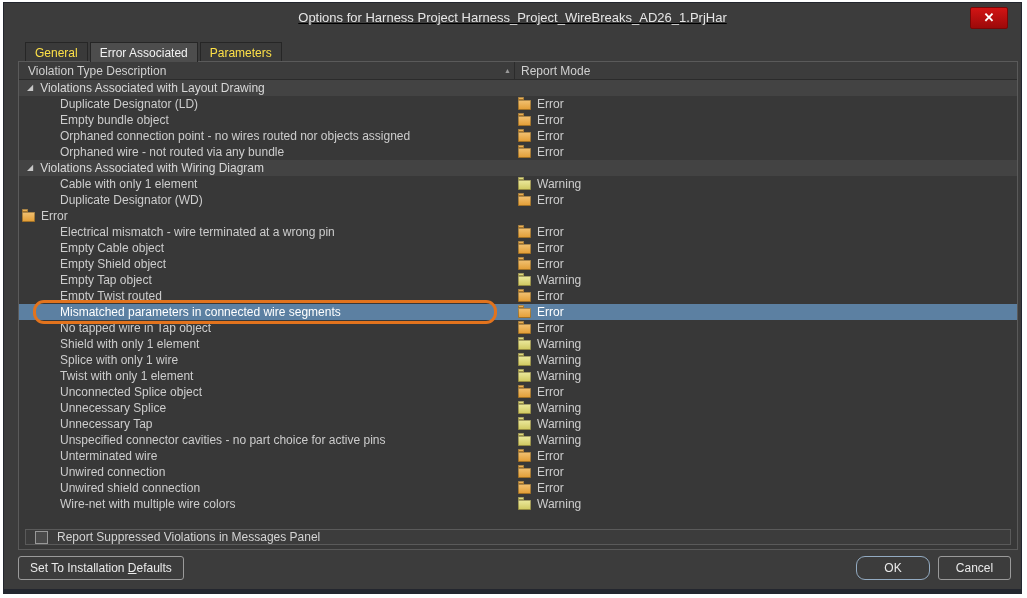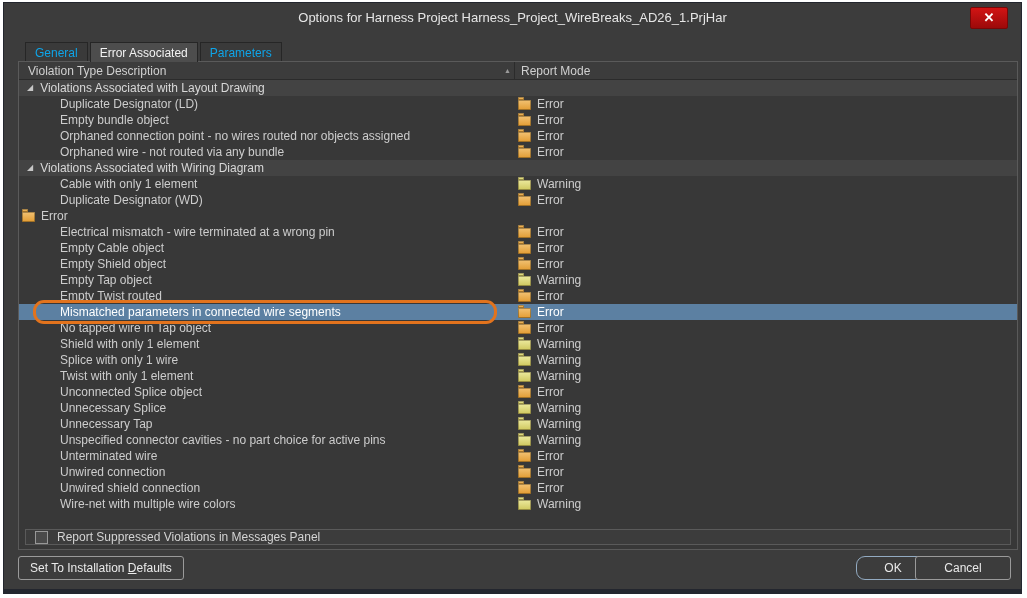--- a/index.html
+++ b/index.html
@@ -1,30 +1,30 @@
 <!DOCTYPE html>
 <html style="--selection-blue: #5c80a2; --annotation-orange: #e2731d; --error-folder: #e29c33; --warning-folder: #cfc85e; --close-red: #c01010;"><head>
 <meta charset="utf-8">
 <style>
   * { margin:0; padding:0; box-sizing:border-box; }
   html,body { width:1027px; height:598px; background:#ffffff; font-family:"Liberation Sans", sans-serif; overflow:hidden; }
 
   .dialog { position:absolute; left:3px; top:2px; width:1019px; height:592px;
-            background:#3c3c3c; border:1px solid #23262e; border-bottom-width:5px; }
+            background:#3c3c3c; border:1px solid #23262e; border-bottom-width:5px;text-decoration:underline; }
 
   
   .titlebar { position:relative; height:32px; }
   .title { text-align:center; line-height:30px; color:#e6e6e6; font-size:13px; }
   .close-btn { position:absolute; right:13px; top:4px; width:38px; height:22px;
                background:linear-gradient(#d21414,#9c0a0a); border:1px solid #7a0707; border-radius:2px;
                color:#ffffff; font-size:13px; font-weight:bold; text-align:center; line-height:20px; cursor:default; }
 
   
   .tabstrip { position:absolute; left:21px; top:39px; display:flex; z-index:3; }
-  .tab { font-size:12px; color:#0ea5e9; background:#3a3a3a; border:1px solid #262626; border-bottom:none;
+  .tab { font-size:12px; color:#fde047; background:#3a3a3a; border:1px solid #262626; border-bottom:none;
          padding:3px 9px 4px 9px; margin-right:2px; height:19px; }
   .tab.active { background:#4d4d4d; color:#f3f3f3; height:20px; }
 
   
   .panel { position:absolute; left:14px; top:58px; width:1000px; height:489px;
            border:1px solid #5a5a5a; background:#383838; }
 
   .grid-header { display:flex; height:18px; border-bottom:1px solid #2b2b2b; background:#3c3c3c;
                  font-size:12px; color:#d0d0d0; align-items:center; }
   .gh1 { width:496px; height:100%; padding-left:9px; display:flex; align-items:center;
@@ -55,21 +55,21 @@
   .checkbox-strip { position:absolute; left:6px; right:6px; bottom:4px; height:16px;
                     border:1px solid #5a5a5a; background:#3c3c3c; display:flex; align-items:center; }
   .checkbox { width:13px; height:13px; border:1px solid #989898; background:#4a4a4a; margin:0 9px 0 9px; }
   .checkbox-label { font-size:12px; color:#d4d4d4; }
 
   
   .btn { position:absolute; font-size:12px; color:#eaeaea; background:#3c3c3c;
          border:1px solid #9a9a9a; border-radius:3px; height:24px; line-height:22px; text-align:center; cursor:default; }
   .btn-defaults { left:14px; bottom:9px; padding:0 11px; }
   .btn-ok     { right:91px; bottom:9px; width:74px; border-color:#93abc2;border-radius:9px; }
-  .btn-cancel { right:10px; bottom:9px; width:96px; }
+  .btn-cancel { right:10px; bottom:9px; width:73px; }
   .btn u { text-decoration:underline; }
 </style>
 </head>
 <body>
 
 <div class="dialog">
 
   <div class="titlebar">
     <div class="title">Options for Harness Project Harness_Project_WireBreaks_AD26_1.PrjHar</div>
     <div class="close-btn">✕</div>

